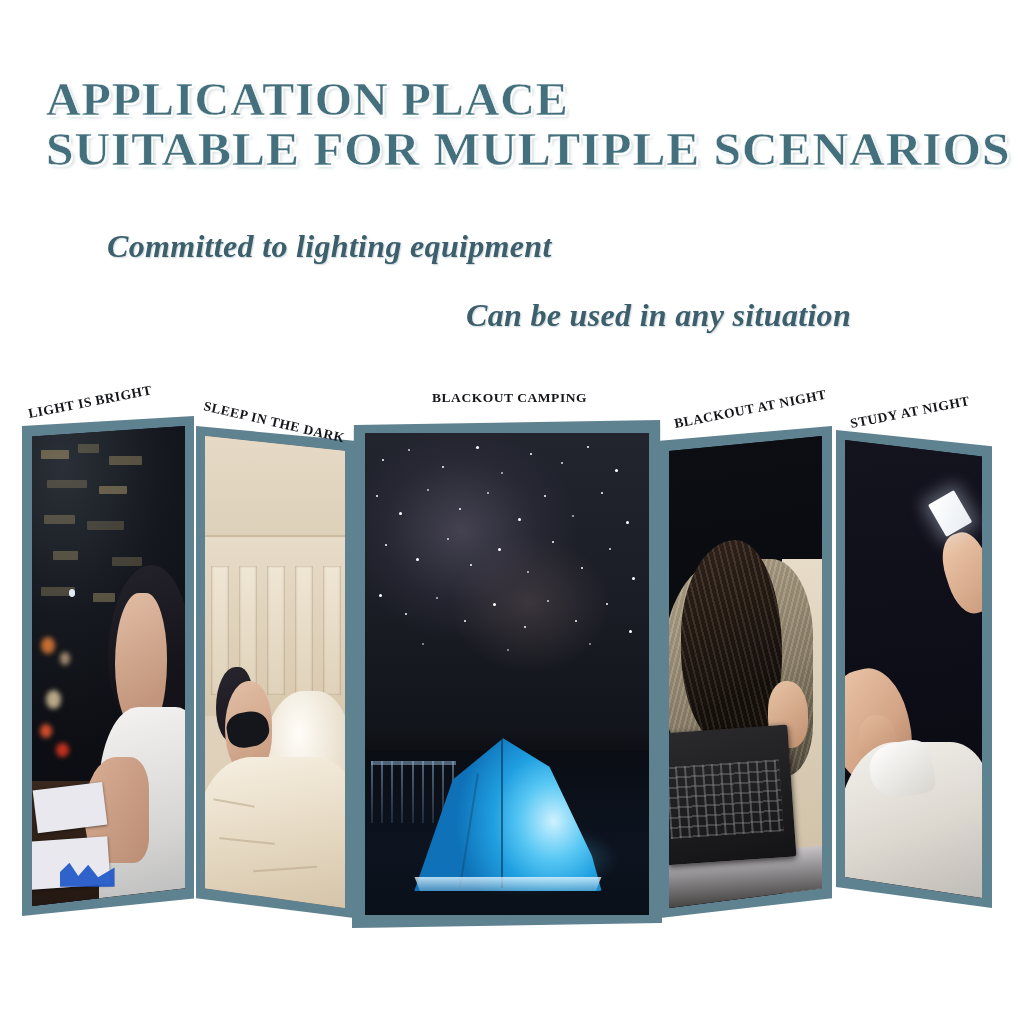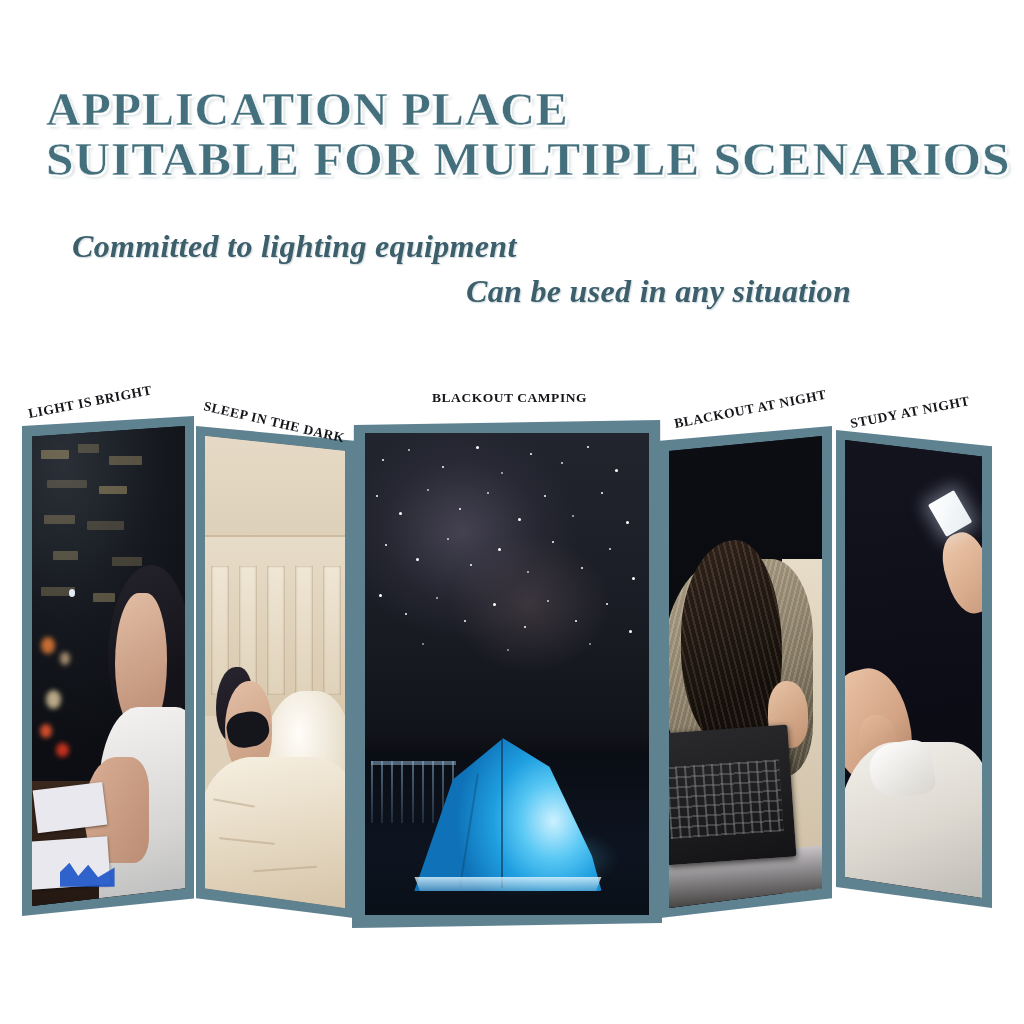--- a/index.html
+++ b/index.html
@@ -12,21 +12,21 @@
   #stage {
     position: relative;
     width: 1024px; height: 1024px;
     background: #ffffff;
   }
 
   
   .heading {
     position: absolute;
     left: 46px;
-    top: 86px;
+    top: 76px;
     width: 960px;
   }
   .heading-line {
     font-family: "Liberation Serif", serif;
     font-weight: 700;
     color: #44707d;
     letter-spacing: 0.02em;
     line-height: 0.99;
     white-space: nowrap;
     text-shadow:
@@ -54,22 +54,22 @@
   .sub-line {
     font-family: "Liberation Serif", serif;
     font-style: italic;
     font-weight: 700;
     color: #3c5f6b;
     font-size: 32px;
     white-space: nowrap;
     letter-spacing: 0.01em;
     text-shadow: 1px 1px 1.5px rgba(190,205,212,0.85);
   }
-  .sub-line.s1 { margin-left: 72px; }
-  .sub-line.s2 { margin-left: 466px; margin-top: 8px; font-style: italic; }
+  .sub-line.s1 { margin-left: 107px; }
+  .sub-line.s2 { margin-left: 466px; margin-top: 32px; font-style: italic; }
 
   
   #panels {
     position: absolute;
     left: 0; top: 384px;
     width: 1024px; height: 580px;
   }
   .panel {
     position: absolute;
     box-sizing: border-box;

